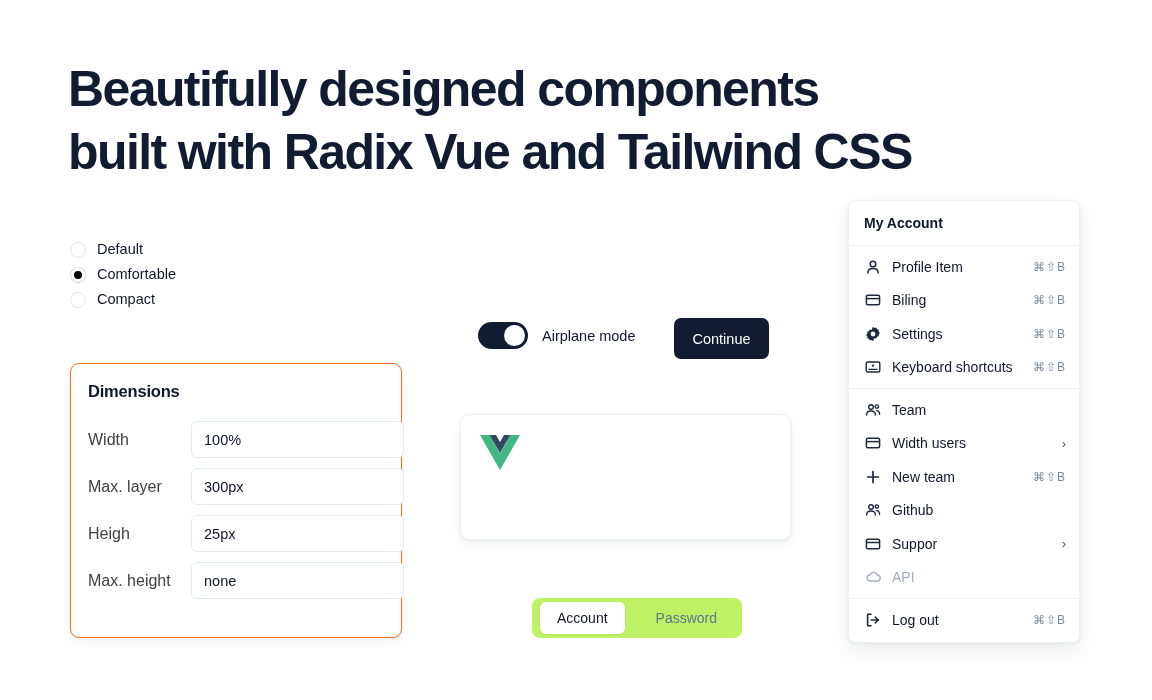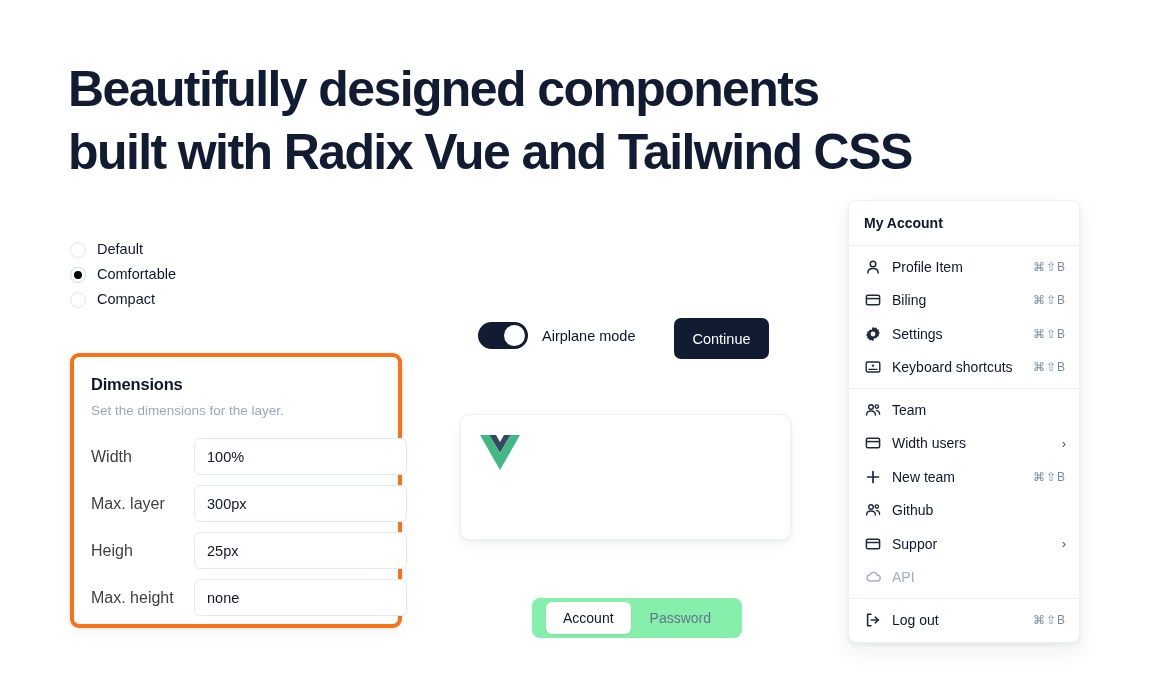--- a/index.html
+++ b/index.html
@@ -71,25 +71,25 @@
   .radio-label {
     font-size: 14.5px;
     color: #0f172a;
     line-height: 1;
   }
 
   
   .dimensions-card {
     position: absolute;
     left: 70px;
-    top: 353px;
+    top: 363px;
     width: 332px;
     height: 275px;
     background: #ffffff;
-    border: 4px solid #f97316;
+    border: 1px solid #f97316;
     border-radius: 9px;
     box-shadow: 0 1px 3px rgba(15,23,42,0.07), 0 5px 14px rgba(15,23,42,0.045);
     padding: 18px 17px 0 17px;
   }
   .dim-title {
     font-size: 16.5px;
     font-weight: bold;
     color: #0f172a;
     letter-spacing: -0.2px;
   }
@@ -204,26 +204,26 @@
     font-size: 12.5px;
     color: #7b8aa3;
   }
 
   
   .tabs {
     position: absolute;
     left: 532px;
     top: 598px;
     height: 40px;
-    background: #86efac;
+    background: #bef264;
     border-radius: 8px;
-    padding: 14px;
-    display: flex;
-    align-items: center;
-    gap: 2px;
+    padding: 8px;
+    display: flex;
+    align-items: center;
+    gap: 14px;
   }
   .tab {
     height: 32px;
     padding: 0 17px;
     display: flex;
     align-items: center;
     border-radius: 6px;
     font-size: 14px;
     color: #64748b;
     background: transparent;
@@ -318,21 +318,20 @@
       <span class="radio-label">Comfortable</span>
     </div>
     <div class="radio-row">
       <span class="radio-dot"></span>
       <span class="radio-label">Compact</span>
     </div>
   </div>
 
   <div class="dimensions-card">
     <div class="dim-title">Dimensions</div>
-    <div class="dim-sub">Set the dimensions for the layer.</div>
     <div class="dim-rows">
       <div class="dim-row">
         <span class="dim-label">Width</span>
         <input class="dim-input" type="text" value="100%" style="">
       </div>
       <div class="dim-row">
         <span class="dim-label">Max. layer</span>
         <input class="dim-input" type="text" value="300px" style="">
       </div>
       <div class="dim-row">

